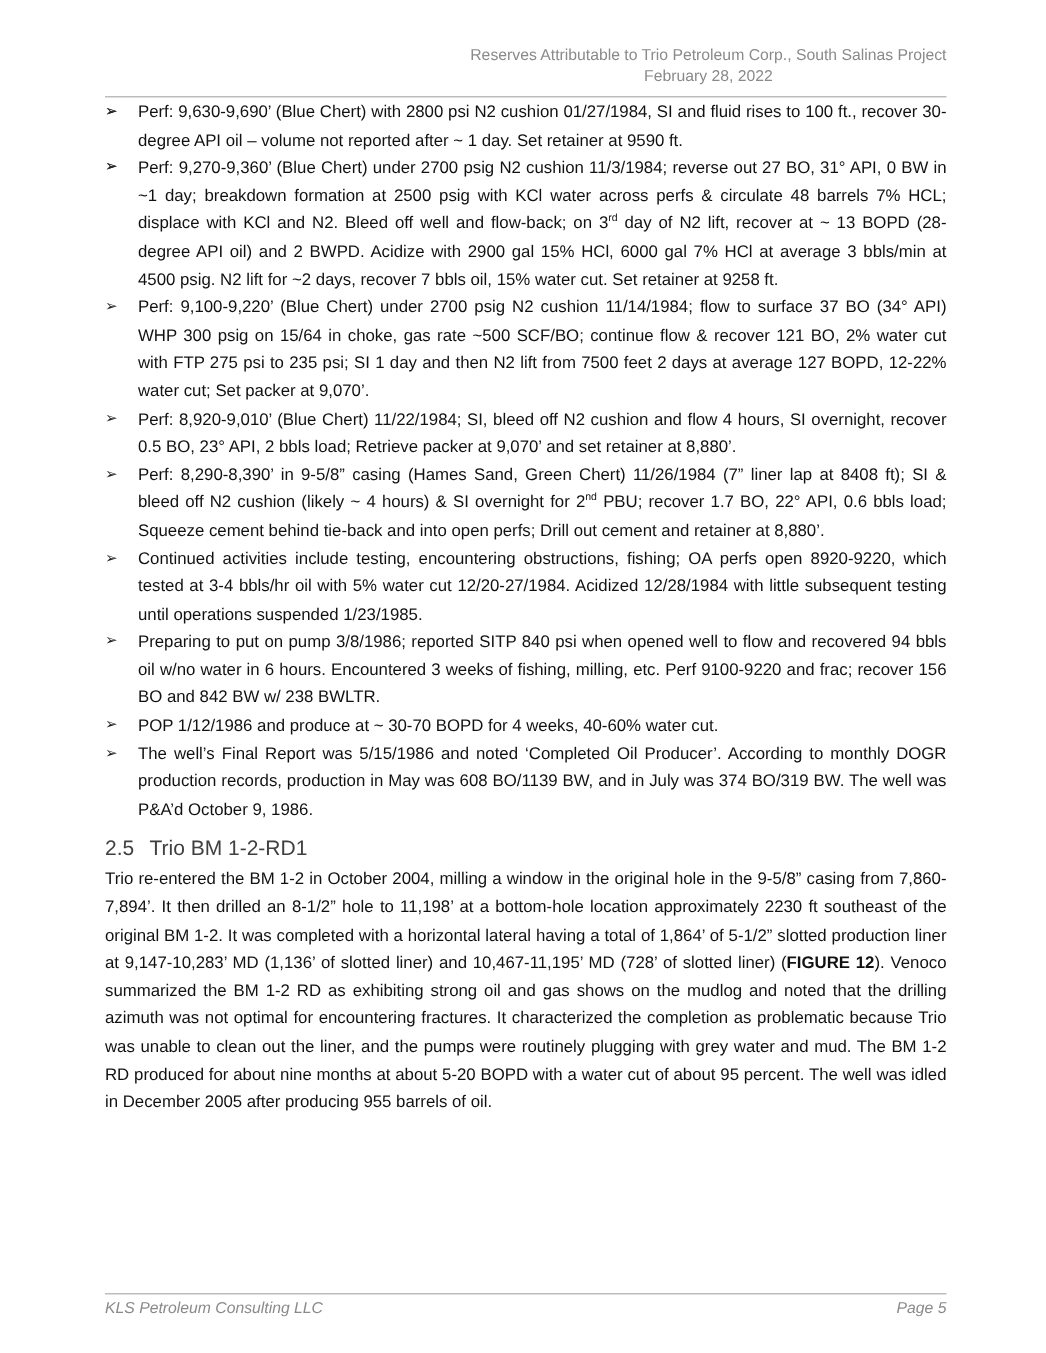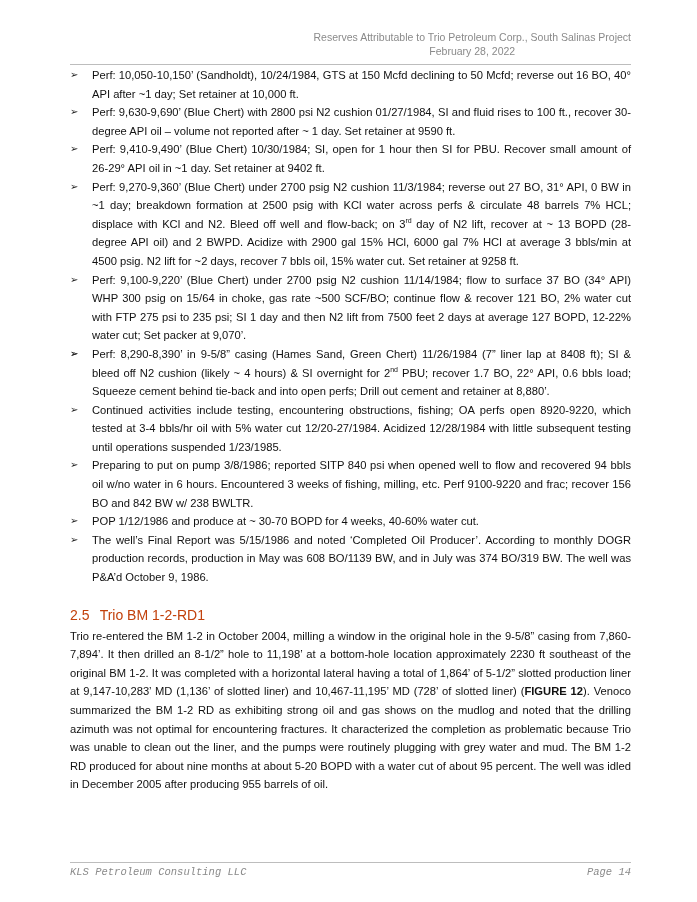--- a/index.html
+++ b/index.html
@@ -5,56 +5,56 @@
   html, body { margin: 0; padding: 0; background: #ffffff; }
   body { width: 697px; height: 902px; position: relative; overflow: hidden;
          font-family: "Liberation Sans", sans-serif; color: #111; }
   .header { position: absolute; right: 66px; top: 30px; text-align: center;
             font-size: 10.5px; color: #8a8a8a; line-height: 14px; }
   .header-rule { position: absolute; left: 70px; right: 66px; top: 64px; border-top: 1px solid #bdbdbd; }
   .content { position: absolute; left: 70px; width: 561px; top: 66px; font-size: 11.2px; line-height: 18.6px; }
   ul.bullets { list-style: none; margin: 0; padding: 0; }
   ul.bullets li { position: relative; padding-left: 22px; text-align: justify; margin: 0; }
   ul.bullets li .bullet { position: absolute; left: 0; top: 0; font-size: 10px; color: #222; }
-  .section-title { font-size: 14px; margin: 18px 0 2px 0; line-height: 20px; color: #c2410c; }
+  .section-title { font-size: 14px; margin: 6px 0 2px 0; line-height: 20px; color: #404040; }
   .section-title .num { display: inline-block; width: 26px; }
   p.body { margin: 0; text-align: justify; }
   sup { font-size: 7px; line-height: 0; }
   .footer-rule { position: absolute; left: 70px; right: 66px; top: 862px; border-top: 1px solid #bdbdbd; }
-  .footer { position: absolute; left: 70px; right: 66px; top: 866px; font-size: 10.5px; color: #8a8a8a; font-style: italic; font-family: Liberation Mono, monospace; }
+  .footer { position: absolute; left: 70px; right: 66px; top: 866px; font-size: 10.5px; color: #8a8a8a; font-style: italic; }
   .footer .right { position: absolute; right: 0; top: 0; }
 </style>
 </head>
 <body>
 
 <div class="header">
   <div>Reserves Attributable to Trio Petroleum Corp., South Salinas Project</div>
   <div>February 28, 2022</div>
 </div>
 <div class="header-rule"></div>
 
 <div class="content">
   <ul class="bullets">
-    <li><span class="bullet">➢</span><span>Perf: 10,050-10,150’ (Sandholdt), 10/24/1984, GTS at 150 Mcfd declining to 50 Mcfd; reverse out 16 BO, 40° API after ~1 day; Set retainer at 10,000 ft.</span></li>
+    <li><span class="bullet">➢</span></li>
     <li><span class="bullet">➢</span><span>Perf: 9,630-9,690’ (Blue Chert) with 2800 psi N2 cushion 01/27/1984, SI and fluid rises to 100 ft., recover 30-degree API oil – volume not reported after ~ 1 day. Set retainer at 9590 ft.</span></li>
-    <li><span class="bullet">➢</span><span>Perf: 9,410-9,490’ (Blue Chert) 10/30/1984; SI, open for 1 hour then SI for PBU. Recover small amount of 26-29° API oil in ~1 day. Set retainer at 9402 ft.</span></li>
+    <li><span class="bullet">➢</span></li>
     <li><span class="bullet">➢</span><span>Perf: 9,270-9,360’ (Blue Chert) under 2700 psig N2 cushion 11/3/1984; reverse out 27 BO, 31° API, 0 BW in ~1 day; breakdown formation at 2500 psig with KCl water across perfs &amp; circulate 48 barrels 7% HCL; displace with KCl and N2. Bleed off well and flow-back; on 3</span><sup>rd</sup><span> day of N2 lift, recover at ~ 13 BOPD (28-degree API oil) and 2 BWPD. Acidize with 2900 gal 15% HCl, 6000 gal 7% HCl at average 3 bbls/min at 4500 psig. N2 lift for ~2 days, recover 7 bbls oil, 15% water cut. Set retainer at 9258 ft.</span></li>
     <li><span class="bullet">➢</span><span>Perf: 9,100-9,220’ (Blue Chert) under 2700 psig N2 cushion 11/14/1984; flow to surface 37 BO (34° API) WHP 300 psig on 15/64 in choke, gas rate ~500 SCF/BO; continue flow &amp; recover 121 BO, 2% water cut with FTP 275 psi to 235 psi; SI 1 day and then N2 lift from 7500 feet 2 days at average 127 BOPD, 12-22% water cut; Set packer at 9,070’.</span></li>
-    <li><span class="bullet">➢</span></li>
+    <li><span class="bullet">➢</span><span>Perf: 8,920-9,010’ (Blue Chert) 11/22/1984; SI, bleed off N2 cushion and flow 4 hours, SI overnight, recover 0.5 BO, 23° API, 2 bbls load; Retrieve packer at 9,070’ and set retainer at 8,880’.</span></li>
     <li><span class="bullet">➢</span><span>Perf: 8,290-8,390’ in 9-5/8” casing (Hames Sand, Green Chert) 11/26/1984 (7” liner lap at 8408 ft); SI &amp; bleed off N2 cushion (likely ~ 4 hours) &amp; SI overnight for 2</span><sup>nd</sup><span> PBU; recover 1.7 BO, 22° API, 0.6 bbls load; Squeeze cement behind tie-back and into open perfs; Drill out cement and retainer at 8,880’.</span></li>
     <li><span class="bullet">➢</span><span>Continued activities include testing, encountering obstructions, fishing; OA perfs open 8920-9220, which tested at 3-4 bbls/hr oil with 5% water cut 12/20-27/1984. Acidized 12/28/1984 with little subsequent testing until operations suspended 1/23/1985.</span></li>
     <li><span class="bullet">➢</span><span>Preparing to put on pump 3/8/1986; reported SITP 840 psi when opened well to flow and recovered 94 bbls oil w/no water in 6 hours. Encountered 3 weeks of fishing, milling, etc. Perf 9100-9220 and frac; recover 156 BO and 842 BW w/ 238 BWLTR.</span></li>
     <li><span class="bullet">➢</span><span>POP 1/12/1986 and produce at ~ 30-70 BOPD for 4 weeks, 40-60% water cut.</span></li>
     <li><span class="bullet">➢</span><span>The well’s Final Report was 5/15/1986 and noted ‘Completed Oil Producer’. According to monthly DOGR production records, production in May was 608 BO/1139 BW, and in July was 374 BO/319 BW. The well was P&amp;A’d October 9, 1986.</span></li>
   </ul>
 
   <div class="section-title">
     <span class="num">2.5</span>
     <span>Trio BM 1-2-RD1</span>
   </div>
   <p class="body"><span>Trio re-entered the BM 1-2 in October 2004, milling a window in the original hole in the 9-5/8” casing from 7,860-7,894’. It then drilled an 8-1/2” hole to 11,198’ at a bottom-hole location approximately 2230 ft southeast of the original BM 1-2. It was completed with a horizontal lateral having a total of 1,864’ of 5-1/2” slotted production liner at 9,147-10,283’ MD (1,136’ of slotted liner) and 10,467-11,195’ MD (728’ of slotted liner) (</span><b>FIGURE 12</b><span>). Venoco summarized the BM 1-2 RD as exhibiting strong oil and gas shows on the mudlog and noted that the drilling azimuth was not optimal for encountering fractures. It characterized the completion as problematic because Trio was unable to clean out the liner, and the pumps were routinely plugging with grey water and mud. The BM 1-2 RD produced for about nine months at about 5-20 BOPD with a water cut of about 95 percent. The well was idled in December 2005 after producing 955 barrels of oil.</span></p>
 </div>
 
 <div class="footer-rule"></div>
 <div class="footer">
   <span>KLS Petroleum Consulting LLC</span>
-  <span class="right">Page 14</span>
+  <span class="right">Page 5</span>
 </div>
 
 </body></html>

